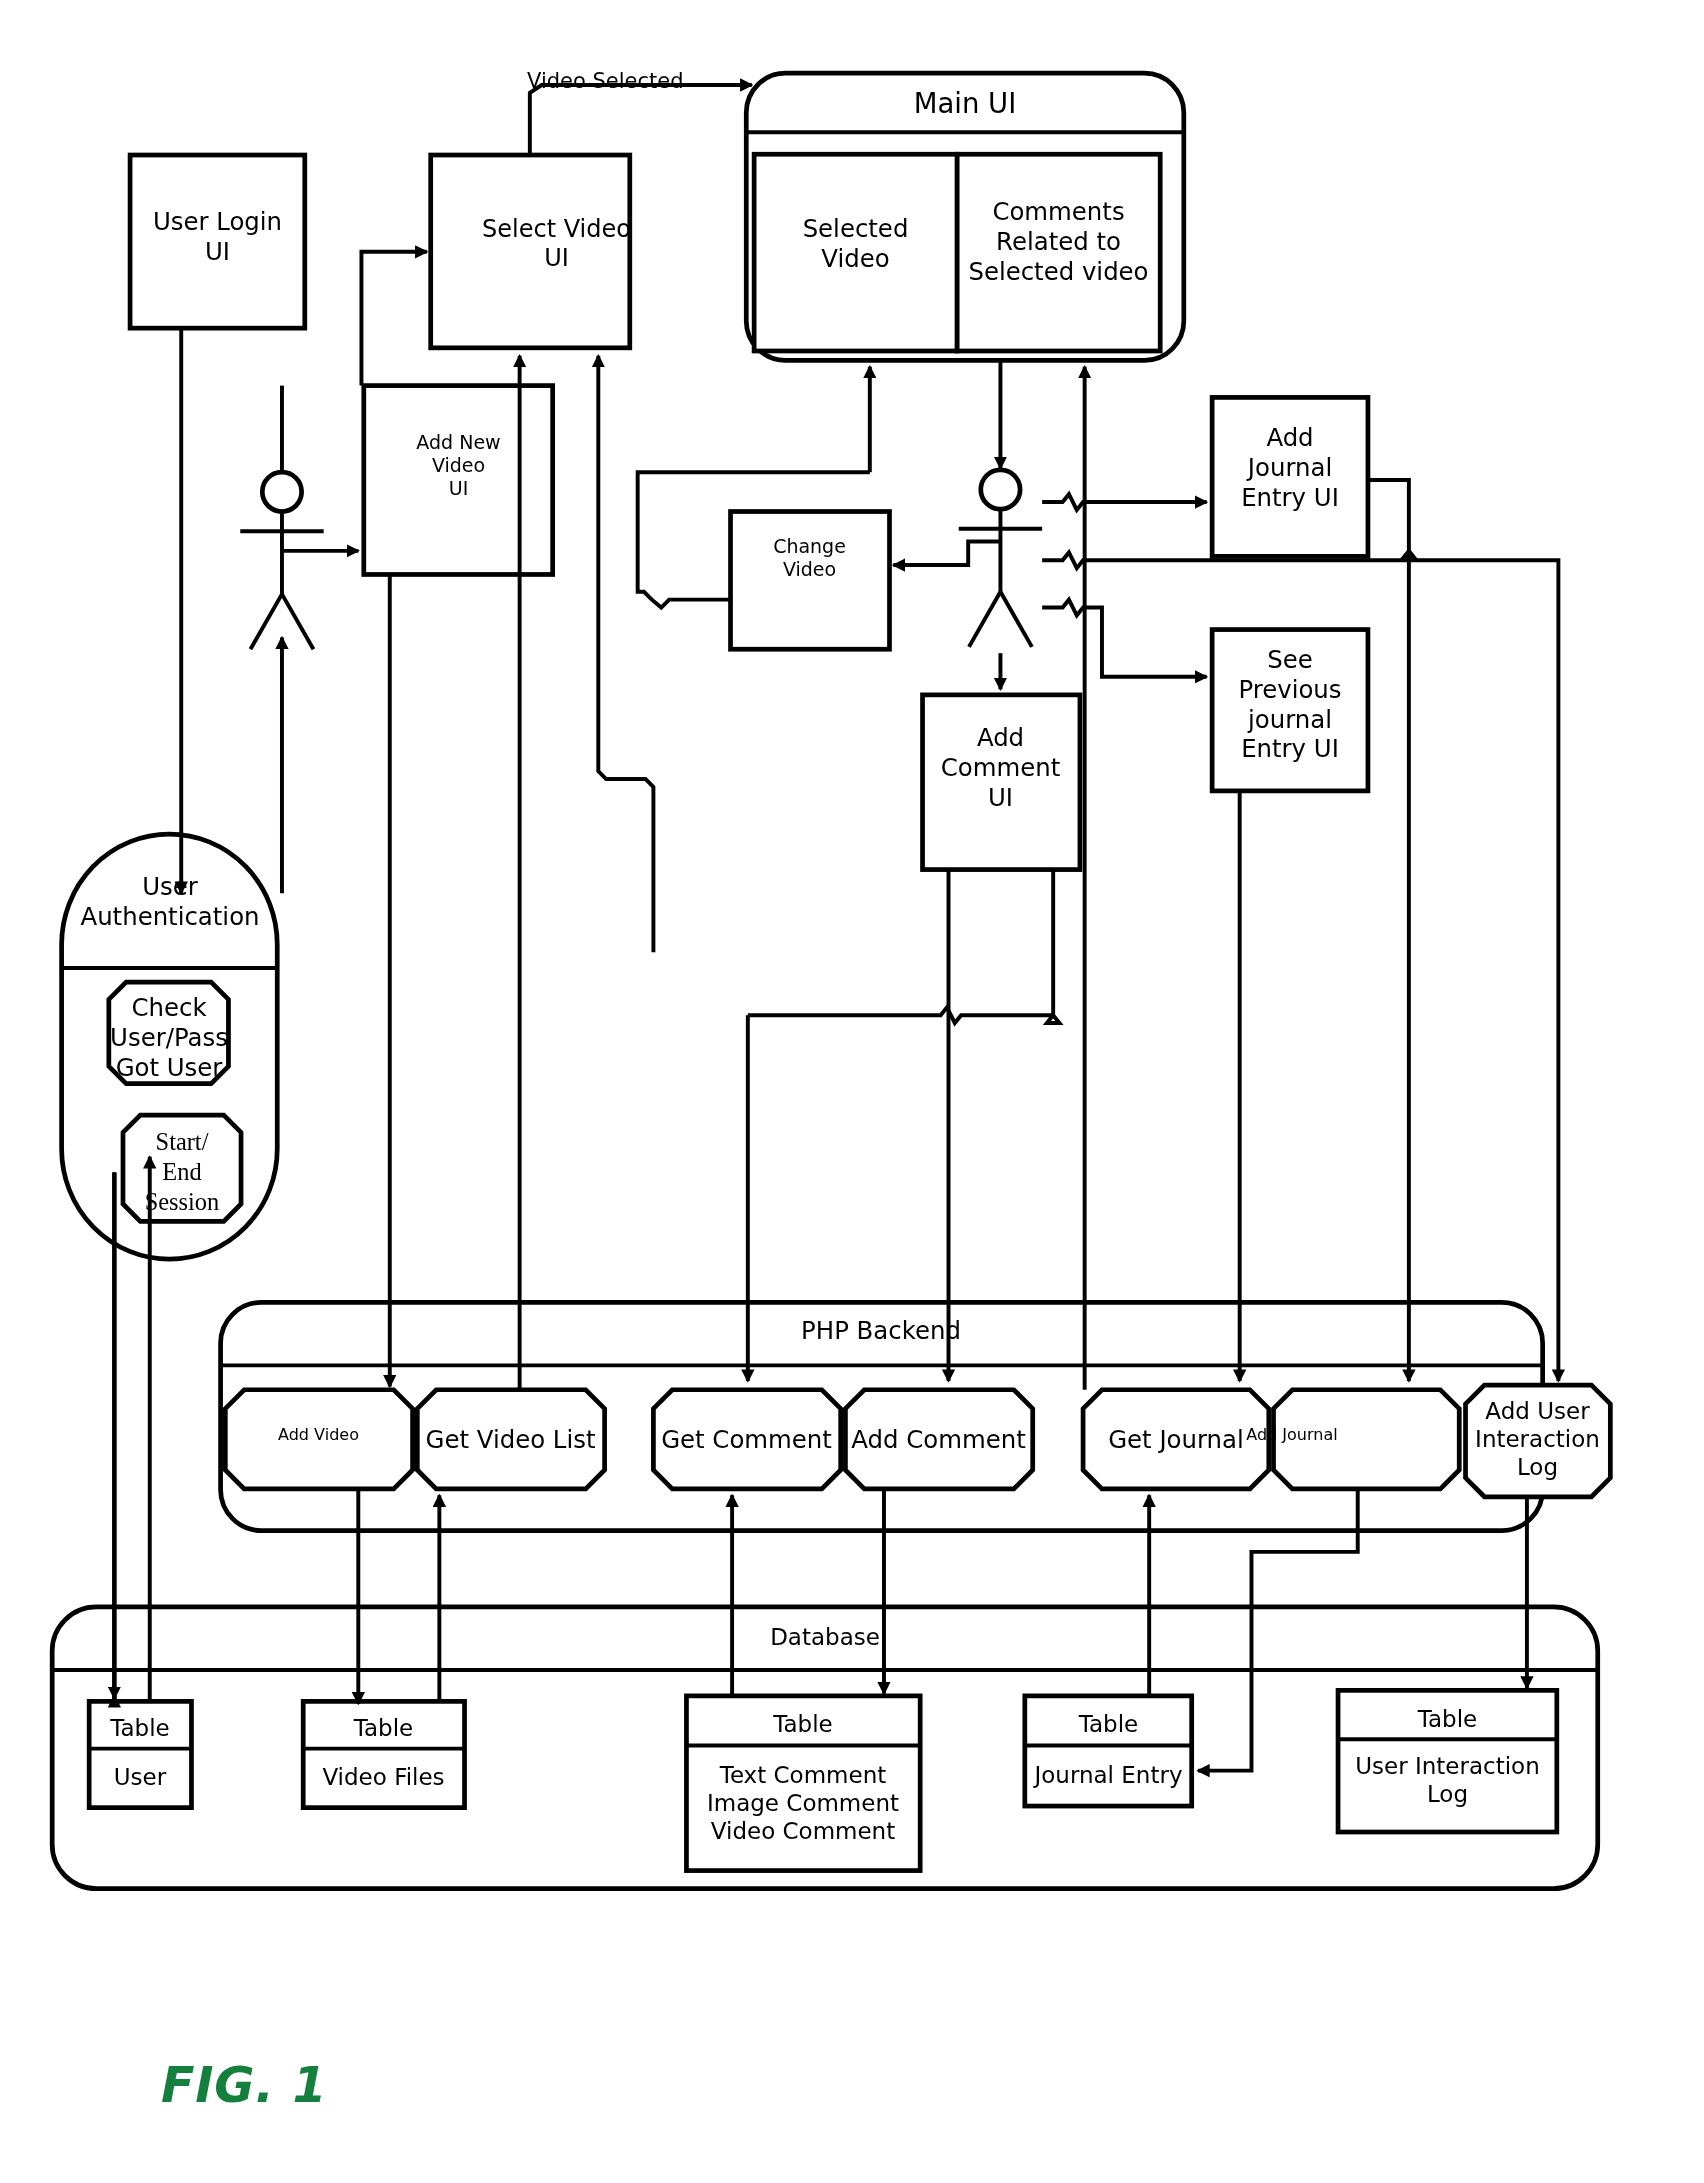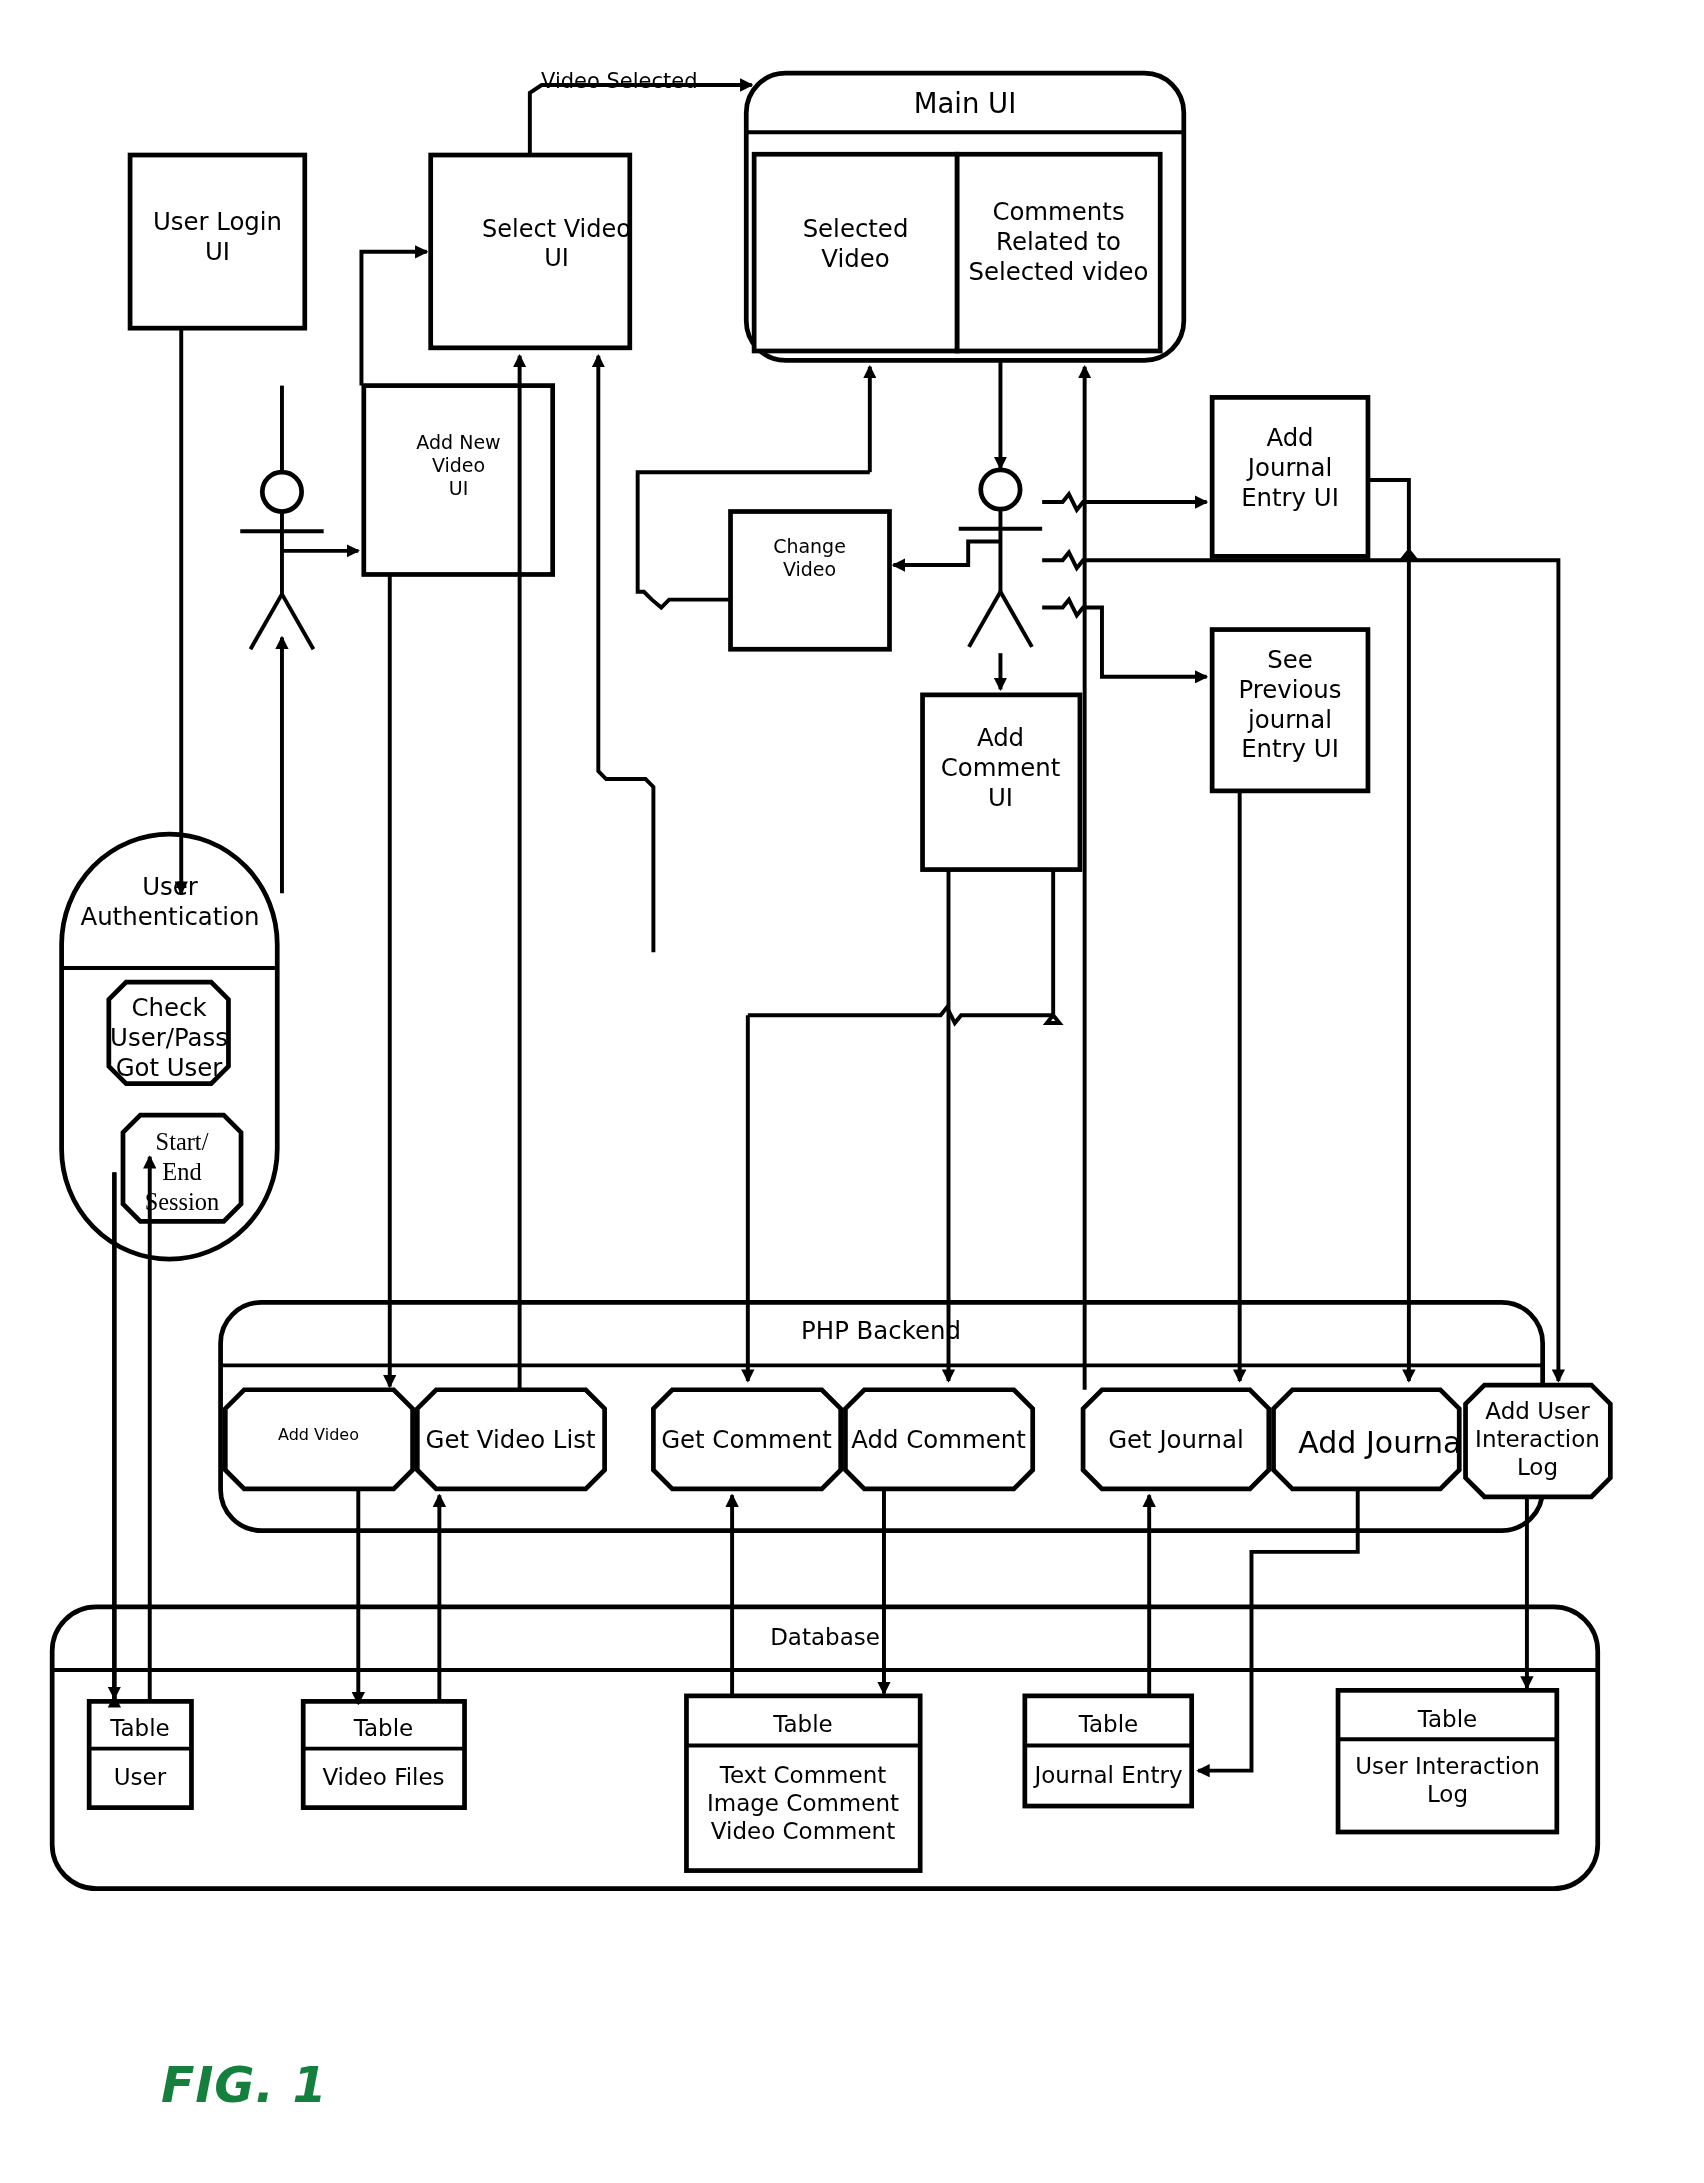--- a/index.html
+++ b/index.html
@@ -200,21 +200,21 @@
       <path d="M145,2162 L145,1900 L145,1700 L145,1490"></path>
       <path d="M190,2162 L190,1470" marker-end="url(#ahb)"></path>
       <path d="M145,1490 L145,2162"></path>
       <path d="M145,2162 L145,2155" marker-end="url(#ahb)"></path>
 
       <path d="M145,1490 L145,2158" marker-end="url(#ahb)"></path>
 
     </g>
   </svg>
 
-  <div class="lbl" style="left:541px; top:69px; width:205px; font-size:21px; text-align:left;">Video Selected</div>
+  <div class="lbl" style="left:527px; top:69px; width:205px; font-size:21px; text-align:left;">Video Selected</div>
 
   <div class="lbl" style="left:746px; top:87px; width:438px; font-size:27.5px;">Main UI</div>
   <div class="lbl" style="left:754px; top:214px; width:203px; font-size:24.4px;">Selected
 Video</div>
   <div class="lbl" style="left:957px; top:197px; width:203px; font-size:24.4px;">Comments
 Related to
 Selected video</div>
 
   <div class="lbl" style="left:130px; top:207px; width:175px; font-size:24.4px;">User Login
 UI</div>
@@ -244,21 +244,21 @@
   <div class="lbl" style="left:123px; top:1127px; width:118px; font-size:24.4px;font-family:Liberation Serif, serif;">Start/
 End
 Session</div>
 
   <div class="lbl" style="left:220px; top:1316px; width:1322px; font-size:24.4px;">PHP Backend</div>
   <div class="lbl" style="left:225px; top:1425px; width:187px; font-size:16px;">Add Video</div>
   <div class="lbl" style="left:417px; top:1425px; width:187px; font-size:24.4px;">Get Video List</div>
   <div class="lbl" style="left:653px; top:1425px; width:187px; font-size:24.4px;">Get Comment</div>
   <div class="lbl" style="left:845px; top:1425px; width:187px; font-size:24.4px;">Add Comment</div>
   <div class="lbl" style="left:1083px; top:1425px; width:186px; font-size:24.4px;">Get Journal</div>
-  <div class="lbl" style="left:1291px; top:1425px; width:186px; font-size:30px;">Add Journal</div>
+  <div class="lbl" style="left:1199px; top:1425px; width:186px; font-size:16px;">Add Journal</div>
   <div class="lbl" style="left:1465px; top:1397px; width:145px; font-size:23px;">Add User
 Interaction
 Log</div>
 
   <div class="lbl" style="left:52px; top:1623px; width:1546px; font-size:23px;">Database</div>
 
   <div class="lbl" style="left:89px; top:1714px; width:102px; font-size:23px;">Table</div>
   <div class="lbl" style="left:89px; top:1763px; width:102px; font-size:23px;">User</div>
 
   <div class="lbl" style="left:303px; top:1714px; width:161px; font-size:23px;">Table</div>

